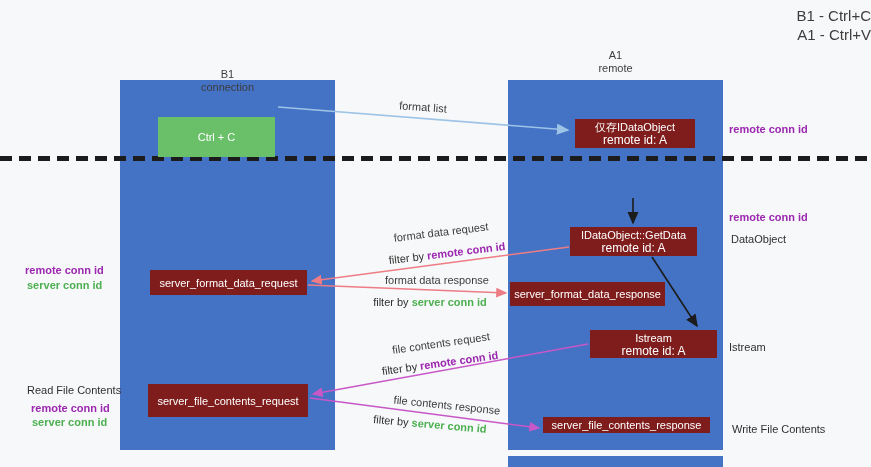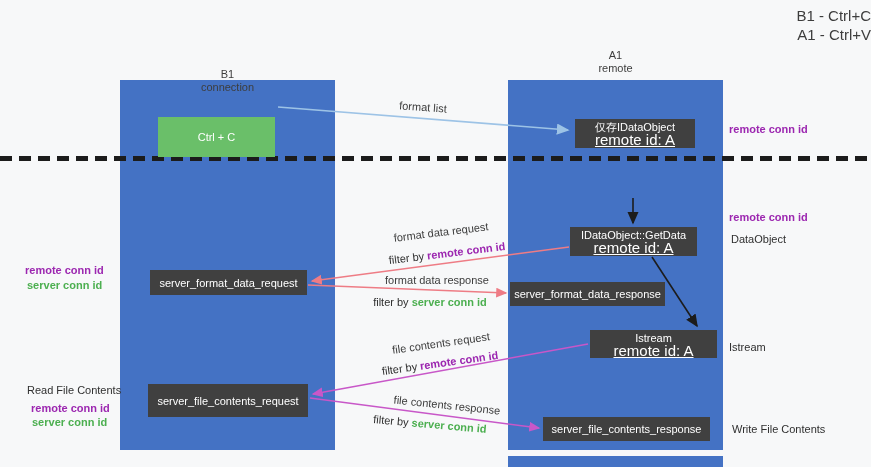--- a/index.html
+++ b/index.html
@@ -39,34 +39,34 @@
     position: absolute; top: 156px; left: 0; width: 871px; height: 5px;
     background: repeating-linear-gradient(90deg, #1c1c1c 0 12px, rgba(0,0,0,0) 12px 19px);
     z-index: 2;
   }
   svg.arrows { position: absolute; top: 0; left: 0; z-index: 3; }
   .node {
     position: absolute; display: flex; flex-direction: column;
     align-items: center; justify-content: center;
     color: #ffffff; text-align: center; z-index: 4; white-space: nowrap;
   }
-  .node.orange { background: #404040; }
+  .node.orange { background: #7f1d1d; }
   .node.green  { background: #6ABF69; }
   .node .l1 { font-size: 11px;   line-height: 13px; }
-  .node .l2 { font-size: 15px; line-height: 12px; text-decoration: underline; }
+  .node .l2 { font-size: 12px; line-height: 12px; }
   .node.single { font-size: 11px; }
   #box-ctrlc   { left: 158px; top:  94px; width: 117px; height: 40px; margin-top: 23px; }
   #box-clip    { left: 575px; top: 119px; width: 120px; height: 29px; }
   #box-ctrlv   { left: 575px; top: 171px; width: 120px; height: 26px; }
   #box-getdata { left: 570px; top: 227px; width: 127px; height: 29px; }
   #box-freq    { left: 150px; top: 270px; width: 157px; height: 25px; }
   #box-fresp   { left: 510px; top: 282px; width: 155px; height: 24px; }
   #box-istream { left: 590px; top: 330px; width: 127px; height: 28px; }
   #box-creq    { left: 148px; top: 384px; width: 160px; height: 33px; }
-  #box-cresp   { left: 543px; top: 417px; width: 167px; height: 24px; }
+  #box-cresp   { left: 543px; top: 417px; width: 167px; height: 16px; }
   .side { position: absolute; font-size: 11px; z-index: 5; white-space: nowrap; }
   .purple  { color: #9C27B0; font-weight: bold; }
   .green-t { color: #4CAF50; font-weight: bold; }
   .dark    { color: #2f2f2f; font-weight: normal; }
   #sl-remote-top   { left: 729px; top: 123px; }
   #sl-remote-mid   { left: 729px; top: 211px; }
   #sl-dataobject   { left: 731px; top: 233px; }
   #sl-left-remote1 { left:  25px; top: 264px; }
   #sl-left-server1 { left:  27px; top: 279px; }
   #sl-istream      { left: 729px; top: 341px; }

